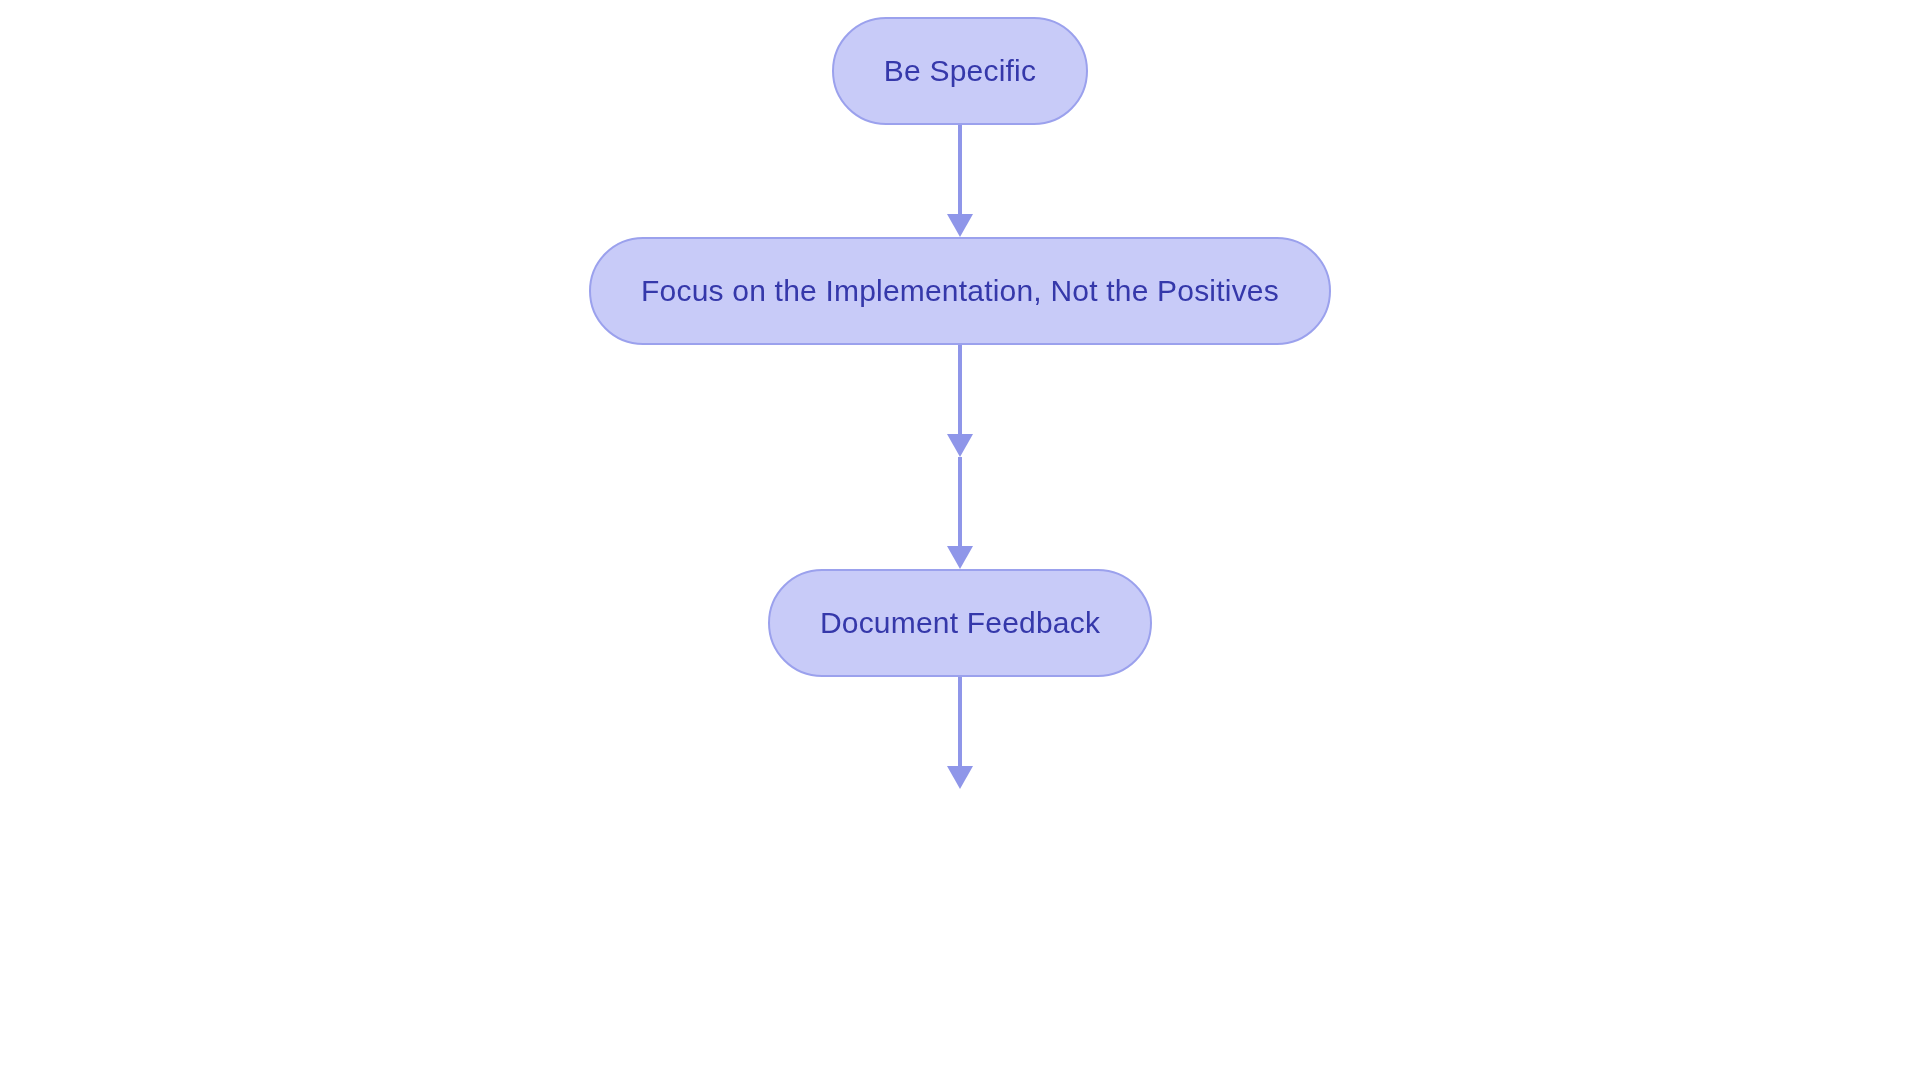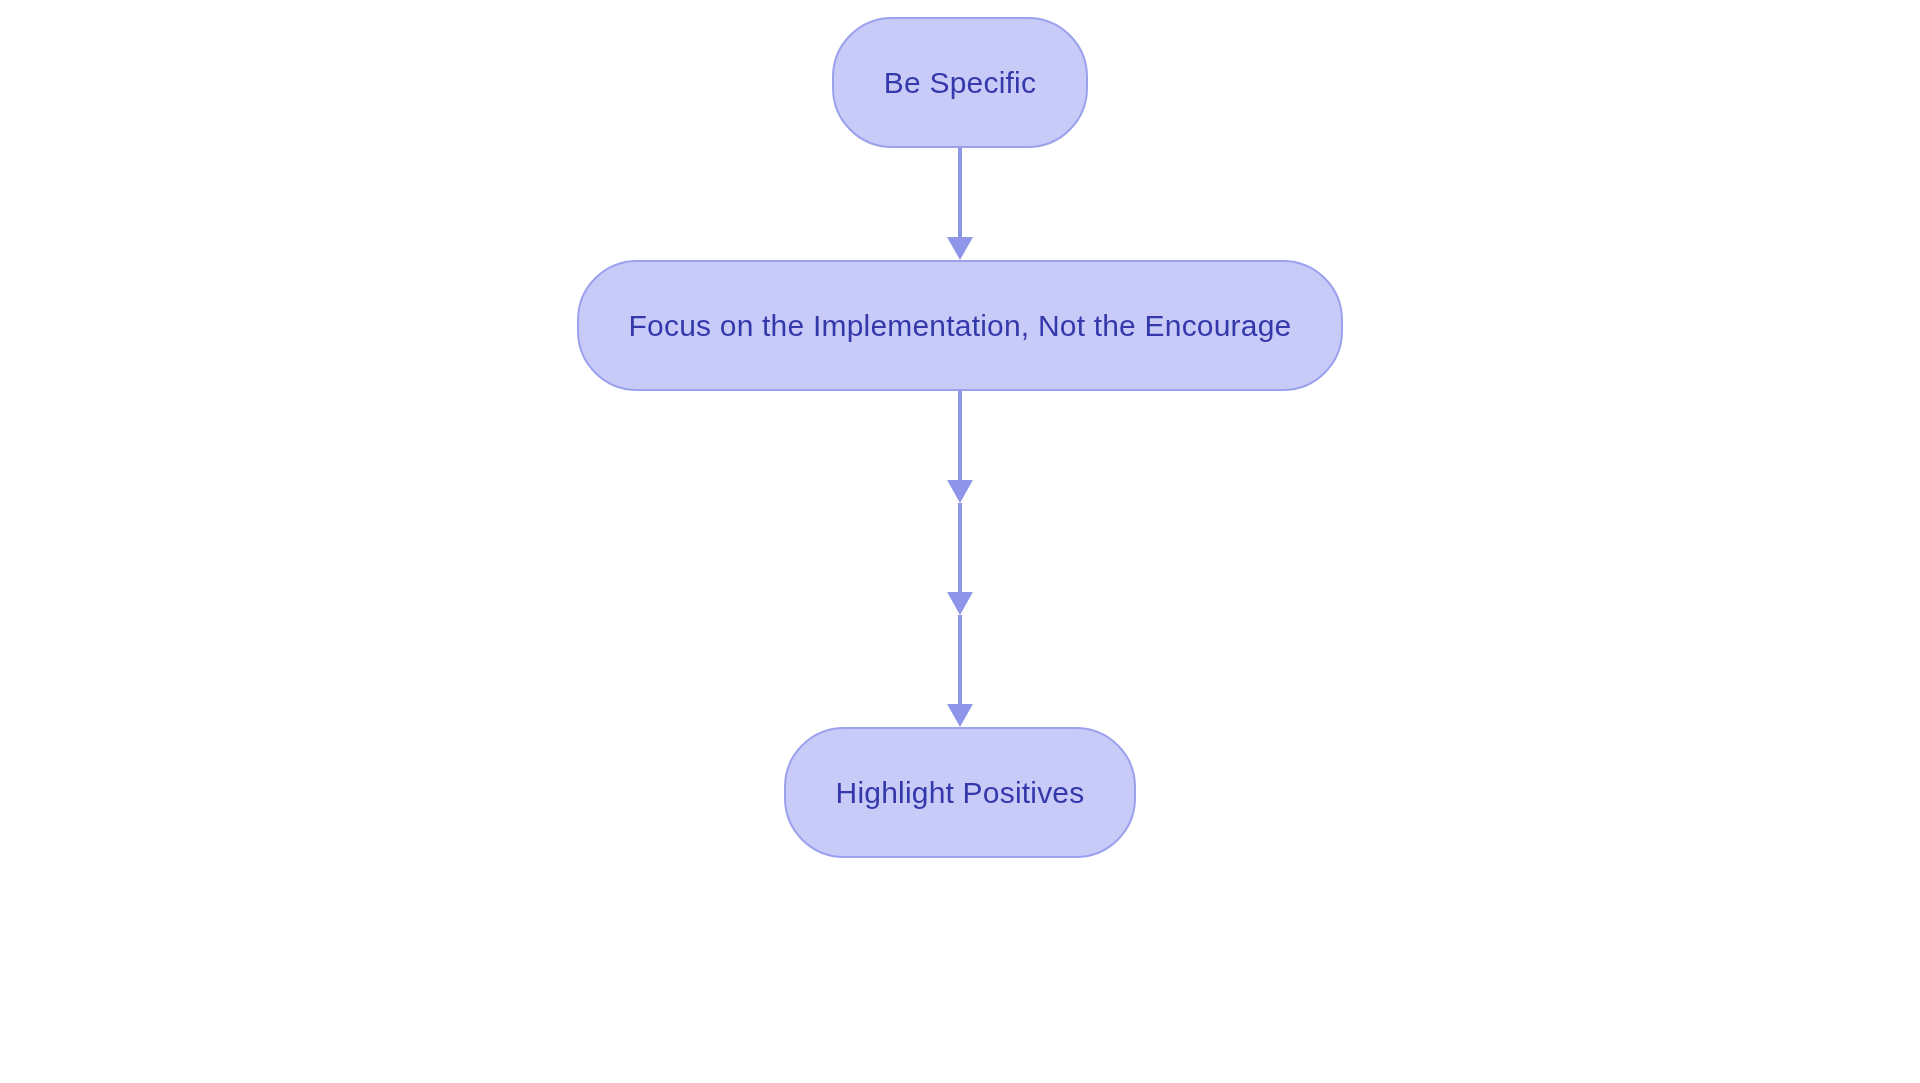--- a/index.html
+++ b/index.html
@@ -12,21 +12,21 @@
   }
   .flowchart {
     position: absolute;
     inset: 0;
     display: flex;
     flex-direction: column;
     align-items: center;
     padding-top: 17px;
   }
   .node {
-    height: 131px;
+    height: 108px;
     min-width: 244px;
     padding: 0 50px;
     display: flex;
     align-items: center;
     justify-content: center;
     background: var(--node-fill, #c8cbf8);
     border: 2px solid var(--node-border, #9ba1ed);
     border-radius: 60px;
     flex: 0 0 auto;
   }
@@ -71,36 +71,36 @@
   <div class="node">
     <span class="node-label">Be Specific</span>
   </div>
 
   <div class="arrow">
     <div class="arrow-line"></div>
     <div class="arrow-head"></div>
   </div>
 
   <div class="node">
-    <span class="node-label">Focus on the Implementation, Not the Encourage</span>
+    <span class="node-label">Focus on the Implementation, Not the Positives</span>
   </div>
 
   <div class="arrow">
     <div class="arrow-line"></div>
     <div class="arrow-head"></div>
   </div>
 
 
   <div class="arrow">
     <div class="arrow-line"></div>
     <div class="arrow-head"></div>
   </div>
 
+  <div class="node">
+    <span class="node-label">Document Feedback</span>
+  </div>
 
   <div class="arrow">
     <div class="arrow-line"></div>
     <div class="arrow-head"></div>
   </div>
 
-  <div class="node">
-    <span class="node-label">Highlight Positives</span>
-  </div>
 </div>
 
 </body></html>

